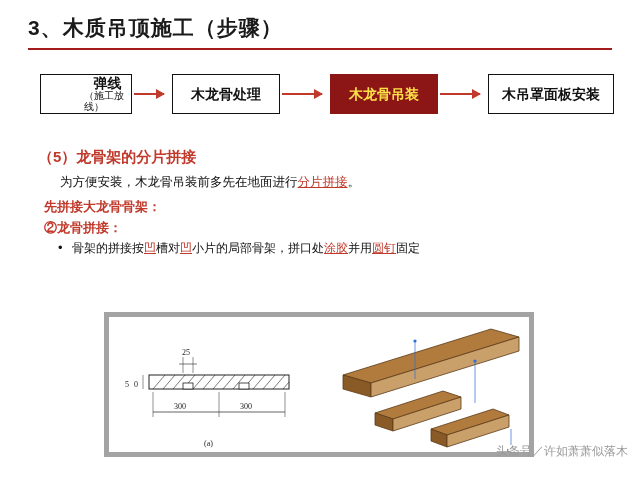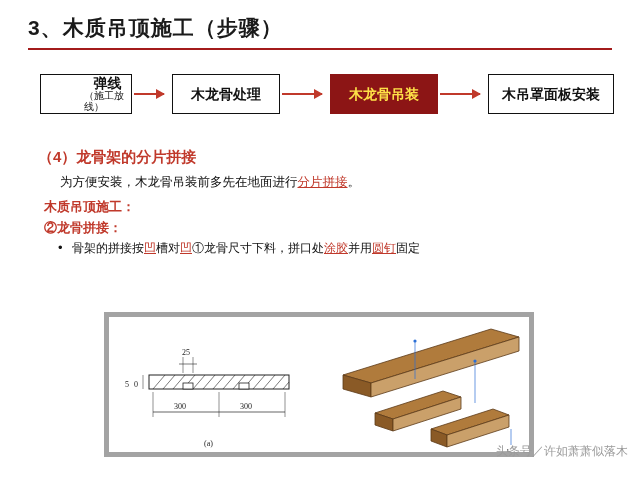--- a/index.html
+++ b/index.html
@@ -213,31 +213,31 @@
     <div class="flow-box b3 highlight">
       <span class="b-main">木龙骨吊装</span>
     </div>
     <div class="arrow a3"></div>
     <div class="flow-box b4">
       <span class="b-main">木吊罩面板安装</span>
     </div>
   </div>
 
   <div class="body-text">
-    <div class="sec-head">（4）龙骨架的分片拼接</div>
+    <div class="sec-head">（5）龙骨架的分片拼接</div>
 
     <div class="para">
       <span>为方便安装，木龙骨吊装前多先在地面进行</span><span class="red">分片拼接</span><span>。</span>
     </div>
 
-    <div class="sub-head">木质吊顶施工：</div>
+    <div class="sub-head">先拼接大龙骨骨架：</div>
 
     <div class="sub-head">②龙骨拼接：</div>
     <ul class="bullets">
-      <li><span>骨架的拼接按</span><span class="red">凹</span><span>槽对</span><span class="red">凹</span><span>①龙骨尺寸下料，拼口处</span><span class="red">涂胶</span><span>并用</span><span class="red">圆钉</span><span>固定</span></li>
+      <li><span>骨架的拼接按</span><span class="red">凹</span><span>槽对</span><span class="red">凹</span><span>小片的局部骨架，拼口处</span><span class="red">涂胶</span><span>并用</span><span class="red">圆钉</span><span>固定</span></li>
     </ul>
   </div>
 
   <div class="figure">
 
     <svg class="fig-left" viewBox="0 0 214 143">
 
       <rect x="40" y="58" width="140" height="14" fill="none" stroke="#222" stroke-width="1"></rect>
       <g stroke="#222" stroke-width="0.6">
         <line x1="44" y1="72" x2="56" y2="58"></line>

